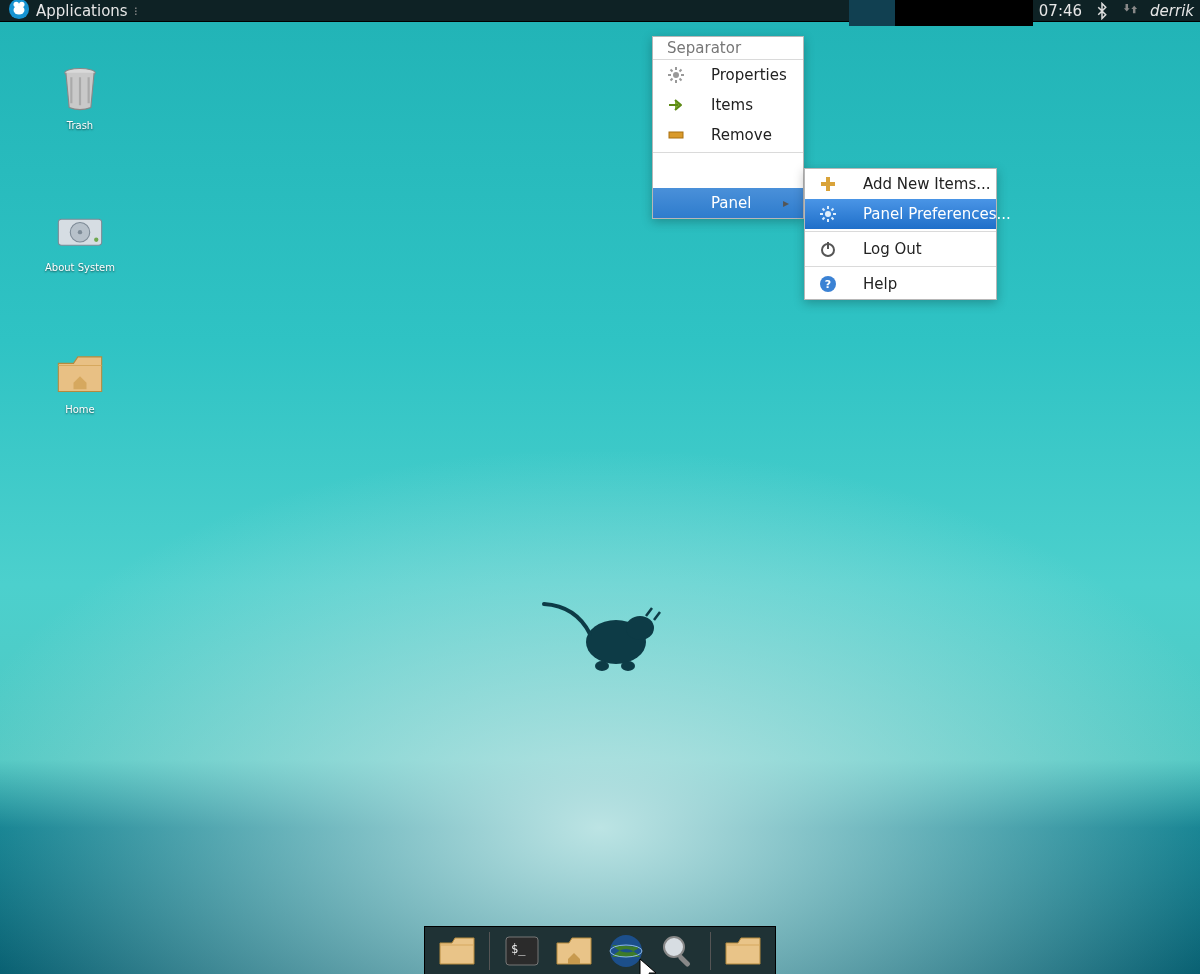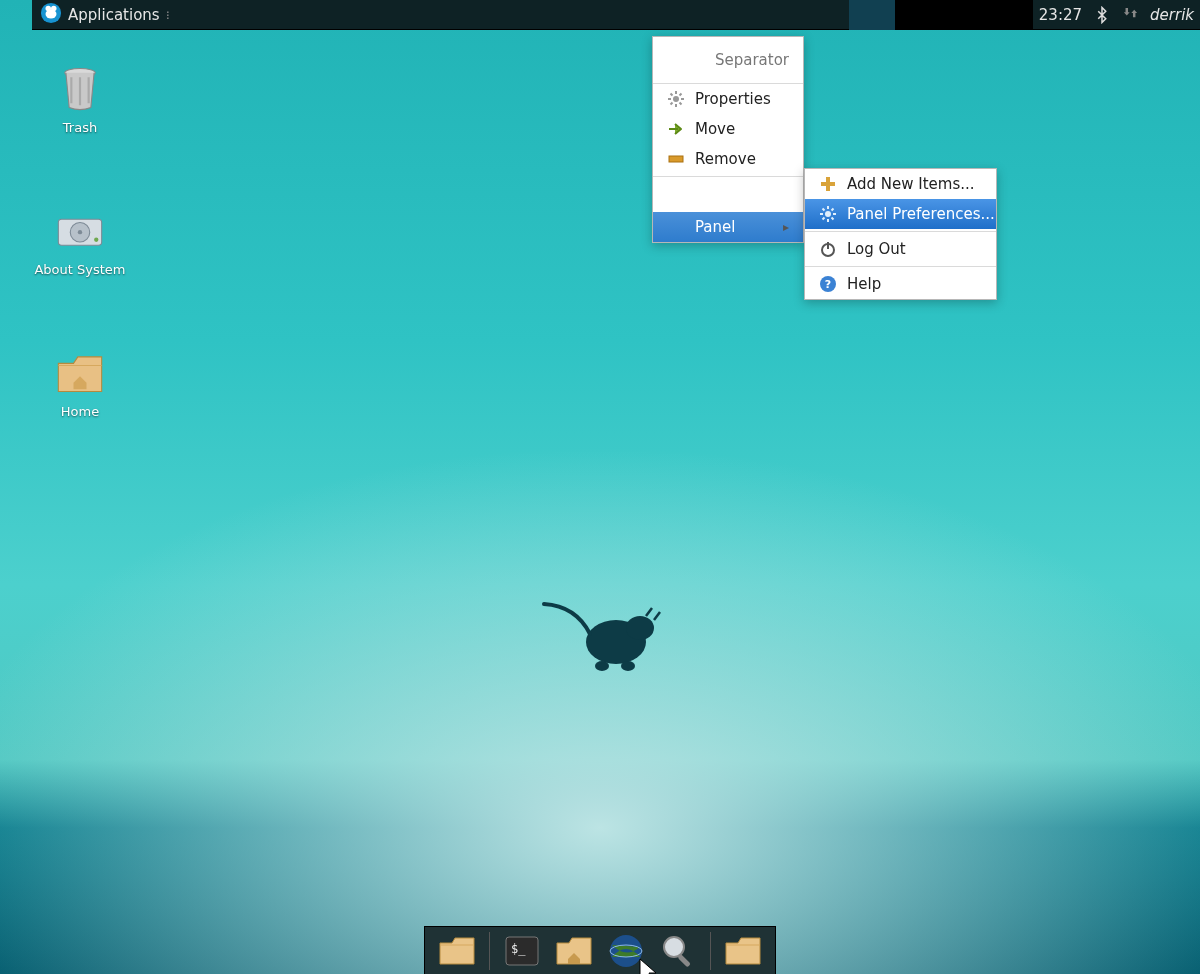--- a/index.html
+++ b/index.html
@@ -17,68 +17,67 @@
   
   .mouse-logo {
     position: absolute;
     left: 538px; top: 594px;
     width: 130px; height: 80px;
     color: #0d3b46;
   }
 
   
   .top-panel {
-    position: absolute; top: 0; left: 0; right: 0; height: 30px;
+    position: absolute; top: 0; left: 0; right: 0; height: 22px;
     background: #0e2225;
     display: flex; align-items: center;
     color: #e6e6e6;
     font-size: 15px;
     border-bottom: 1px solid #000;
-    margin-left: 32px;
   }
   .top-panel .apps-btn {
     display: flex; align-items: center; gap: 6px;
     padding: 0 8px; height: 100%;
   }
   .top-panel .apps-btn svg { width: 22px; height: 22px; }
   .panel-spacer { flex: 1; }
   .tray-slot { width: 46px; height: 30px; }
   .tray-slot.active { background: #114051; }
   .tray-slot.dark { background: #000; }
   .clock { padding: 0 6px; display: flex; align-items: center; height: 100%; }
   .tray-icon { width: 28px; height: 30px; display: flex; align-items: center; justify-content: center; color:#ccc; }
   .tray-icon svg { width: 18px; height: 18px; }
   .user-btn { padding: 0 6px; display: flex; align-items: center; height: 100%; font-style: italic; }
 
   
   .desktop-icon {
     position: absolute;
     width: 120px; text-align: center;
     color: #fff;
-    font-size: 13px;
+    font-size: 10px;
     text-shadow: 0 1px 2px rgba(0,0,0,.6);
   }
   .desktop-icon .icon-box { width: 52px; height: 52px; margin: 0 auto 6px; display:flex; align-items:center; justify-content:center;}
   .desktop-icon svg { width: 52px; height: 52px; }
 
   
   .menu {
     position: absolute;
     background: #fff;
     border: 1px solid #b7b7b7;
     box-shadow: 0 3px 10px rgba(0,0,0,.25);
     font-size: 15px; color: #222;
     min-width: 152px;
   }
   .menu-header {
-    text-align: right; color: #777; padding: 14px 14px;
+    text-align: left; color: #777; padding: 2px 14px;
     border-bottom: 1px solid #dadada;
   }
   .menu-item {
-    display: flex; align-items: center; gap: 10px;
+    display: flex; align-items: center; gap: 26px;
     padding: 6px 14px;
     white-space: nowrap;
   }
   .menu-item.has-sub { justify-content: flex-end; margin-top: 35px; }
   .menu-item.has-sub .sub-arrow { margin-left: auto; color: #555; font-size: 12px; }
   .menu-item .ico { width: 18px; height: 18px; display: inline-flex; align-items:center; justify-content:center; }
   .menu-item .ico svg { width: 18px; height: 18px; }
   .menu-sep { height: 1px; background: #dadada; margin: 2px 0; }
   .menu-item.selected {
     background: linear-gradient(to bottom,#4a90d9,#2e7ccd);
@@ -149,21 +148,21 @@
         </svg>
     </span>
     <span>Applications</span>
     <span style="color:#888;font-size:13px;">⁝</span>
   </div>
   <div class="panel-spacer"></div>
   <div class="tray-slot active"></div>
   <div class="tray-slot dark"></div>
   <div class="tray-slot dark"></div>
   <div class="tray-slot dark"></div>
-  <div class="clock">23:27</div>
+  <div class="clock">07:46</div>
   <div class="tray-icon">
     <svg viewBox="0 0 24 24" fill="none" stroke="#ddd" stroke-width="2">
         <path d="M7 7 L17 17 L12 22 L12 2 L17 7 L7 17"></path>
       </svg>
   </div>
   <div class="tray-icon">
     <svg viewBox="0 0 24 24" fill="#888">
         <path d="M7 3 v10 l-4 0 7 8 7-8 -4 0 v-10 z" transform="scale(.55) translate(4,2)"></path>
         <path d="M17 21 v-10 l4 0 -7 -8 -7 8 4 0 v10 z" transform="scale(.55) translate(18,6)"></path>
       </svg>
@@ -219,21 +218,21 @@
         </svg>
       </span>
     <span>Properties</span>
   </div>
   <div class="menu-item">
     <span class="ico">
         <svg viewBox="0 0 18 18">
           <path d="M2 9 h9 M8 4 l6 5 l-6 5" fill="#7fae2e" stroke="#5d8a16" stroke-width="2" stroke-linejoin="round"></path>
         </svg>
       </span>
-    <span>Move</span>
+    <span>Items</span>
   </div>
   <div class="menu-item">
     <span class="ico">
         <svg viewBox="0 0 18 18">
           <rect x="2" y="6" width="14" height="6" fill="#d99a2b" stroke="#aa7010"></rect>
         </svg>
       </span>
     <span>Remove</span>
   </div>
   <div class="menu-sep"></div>

